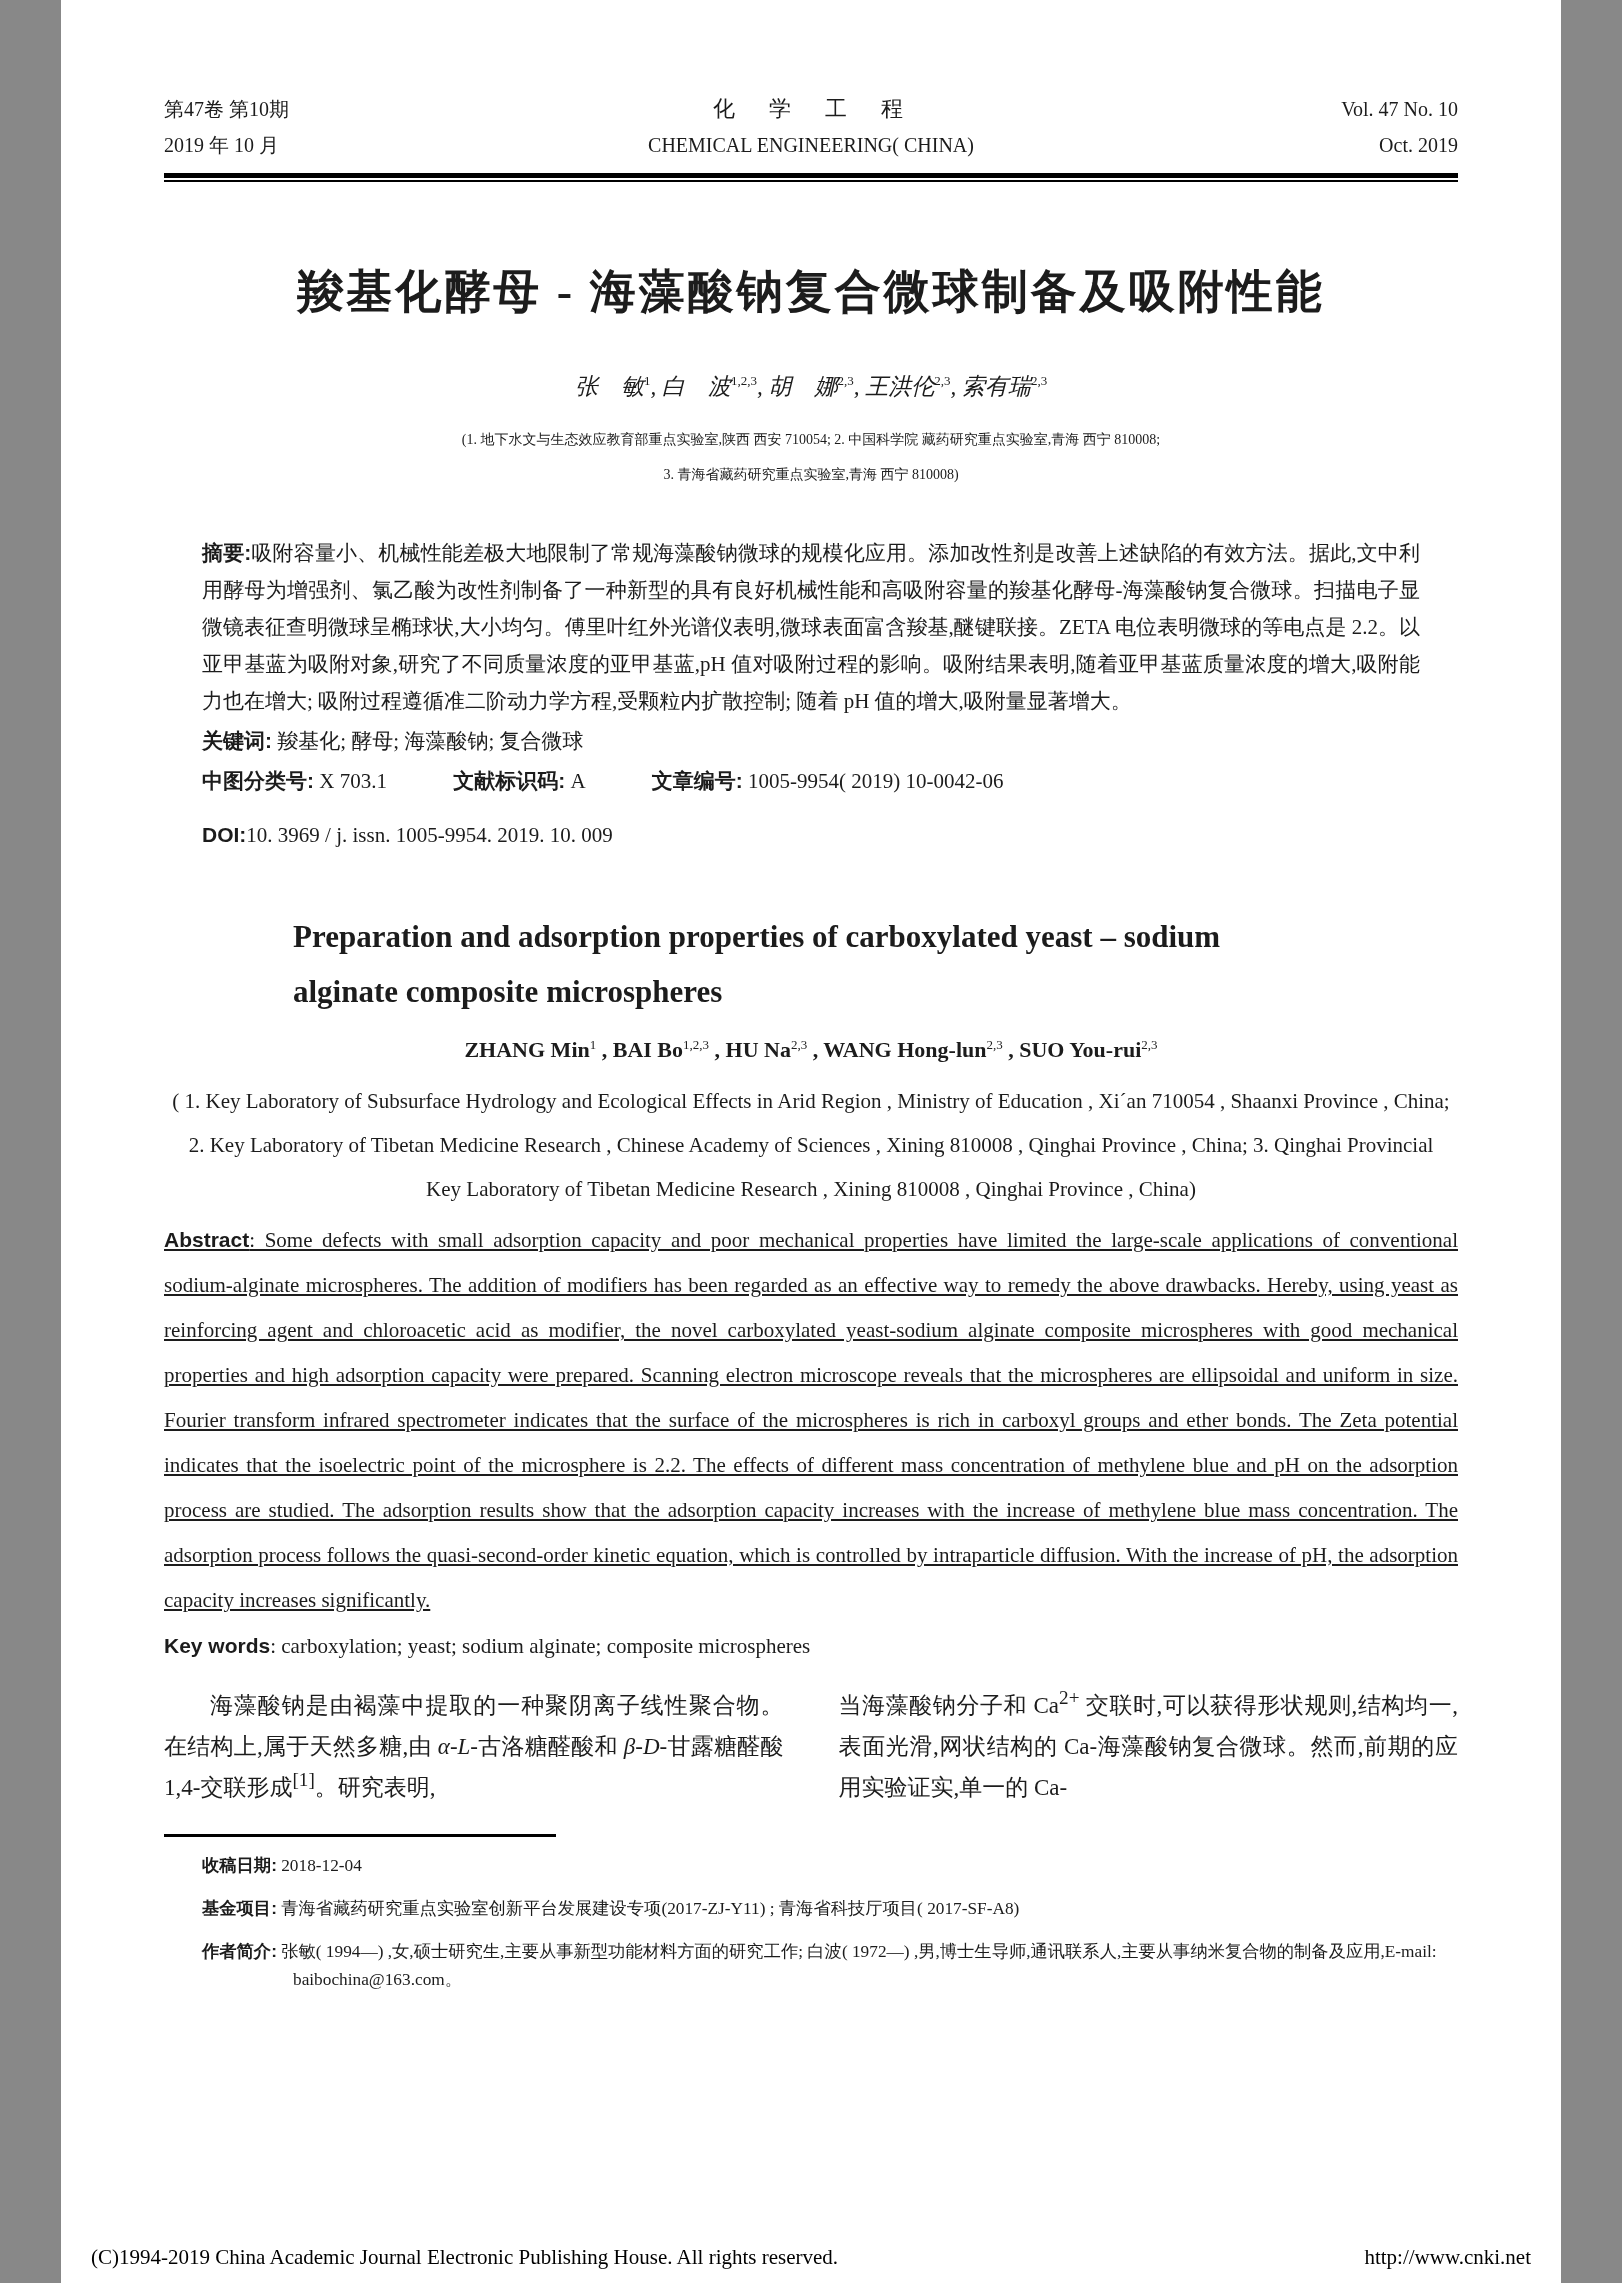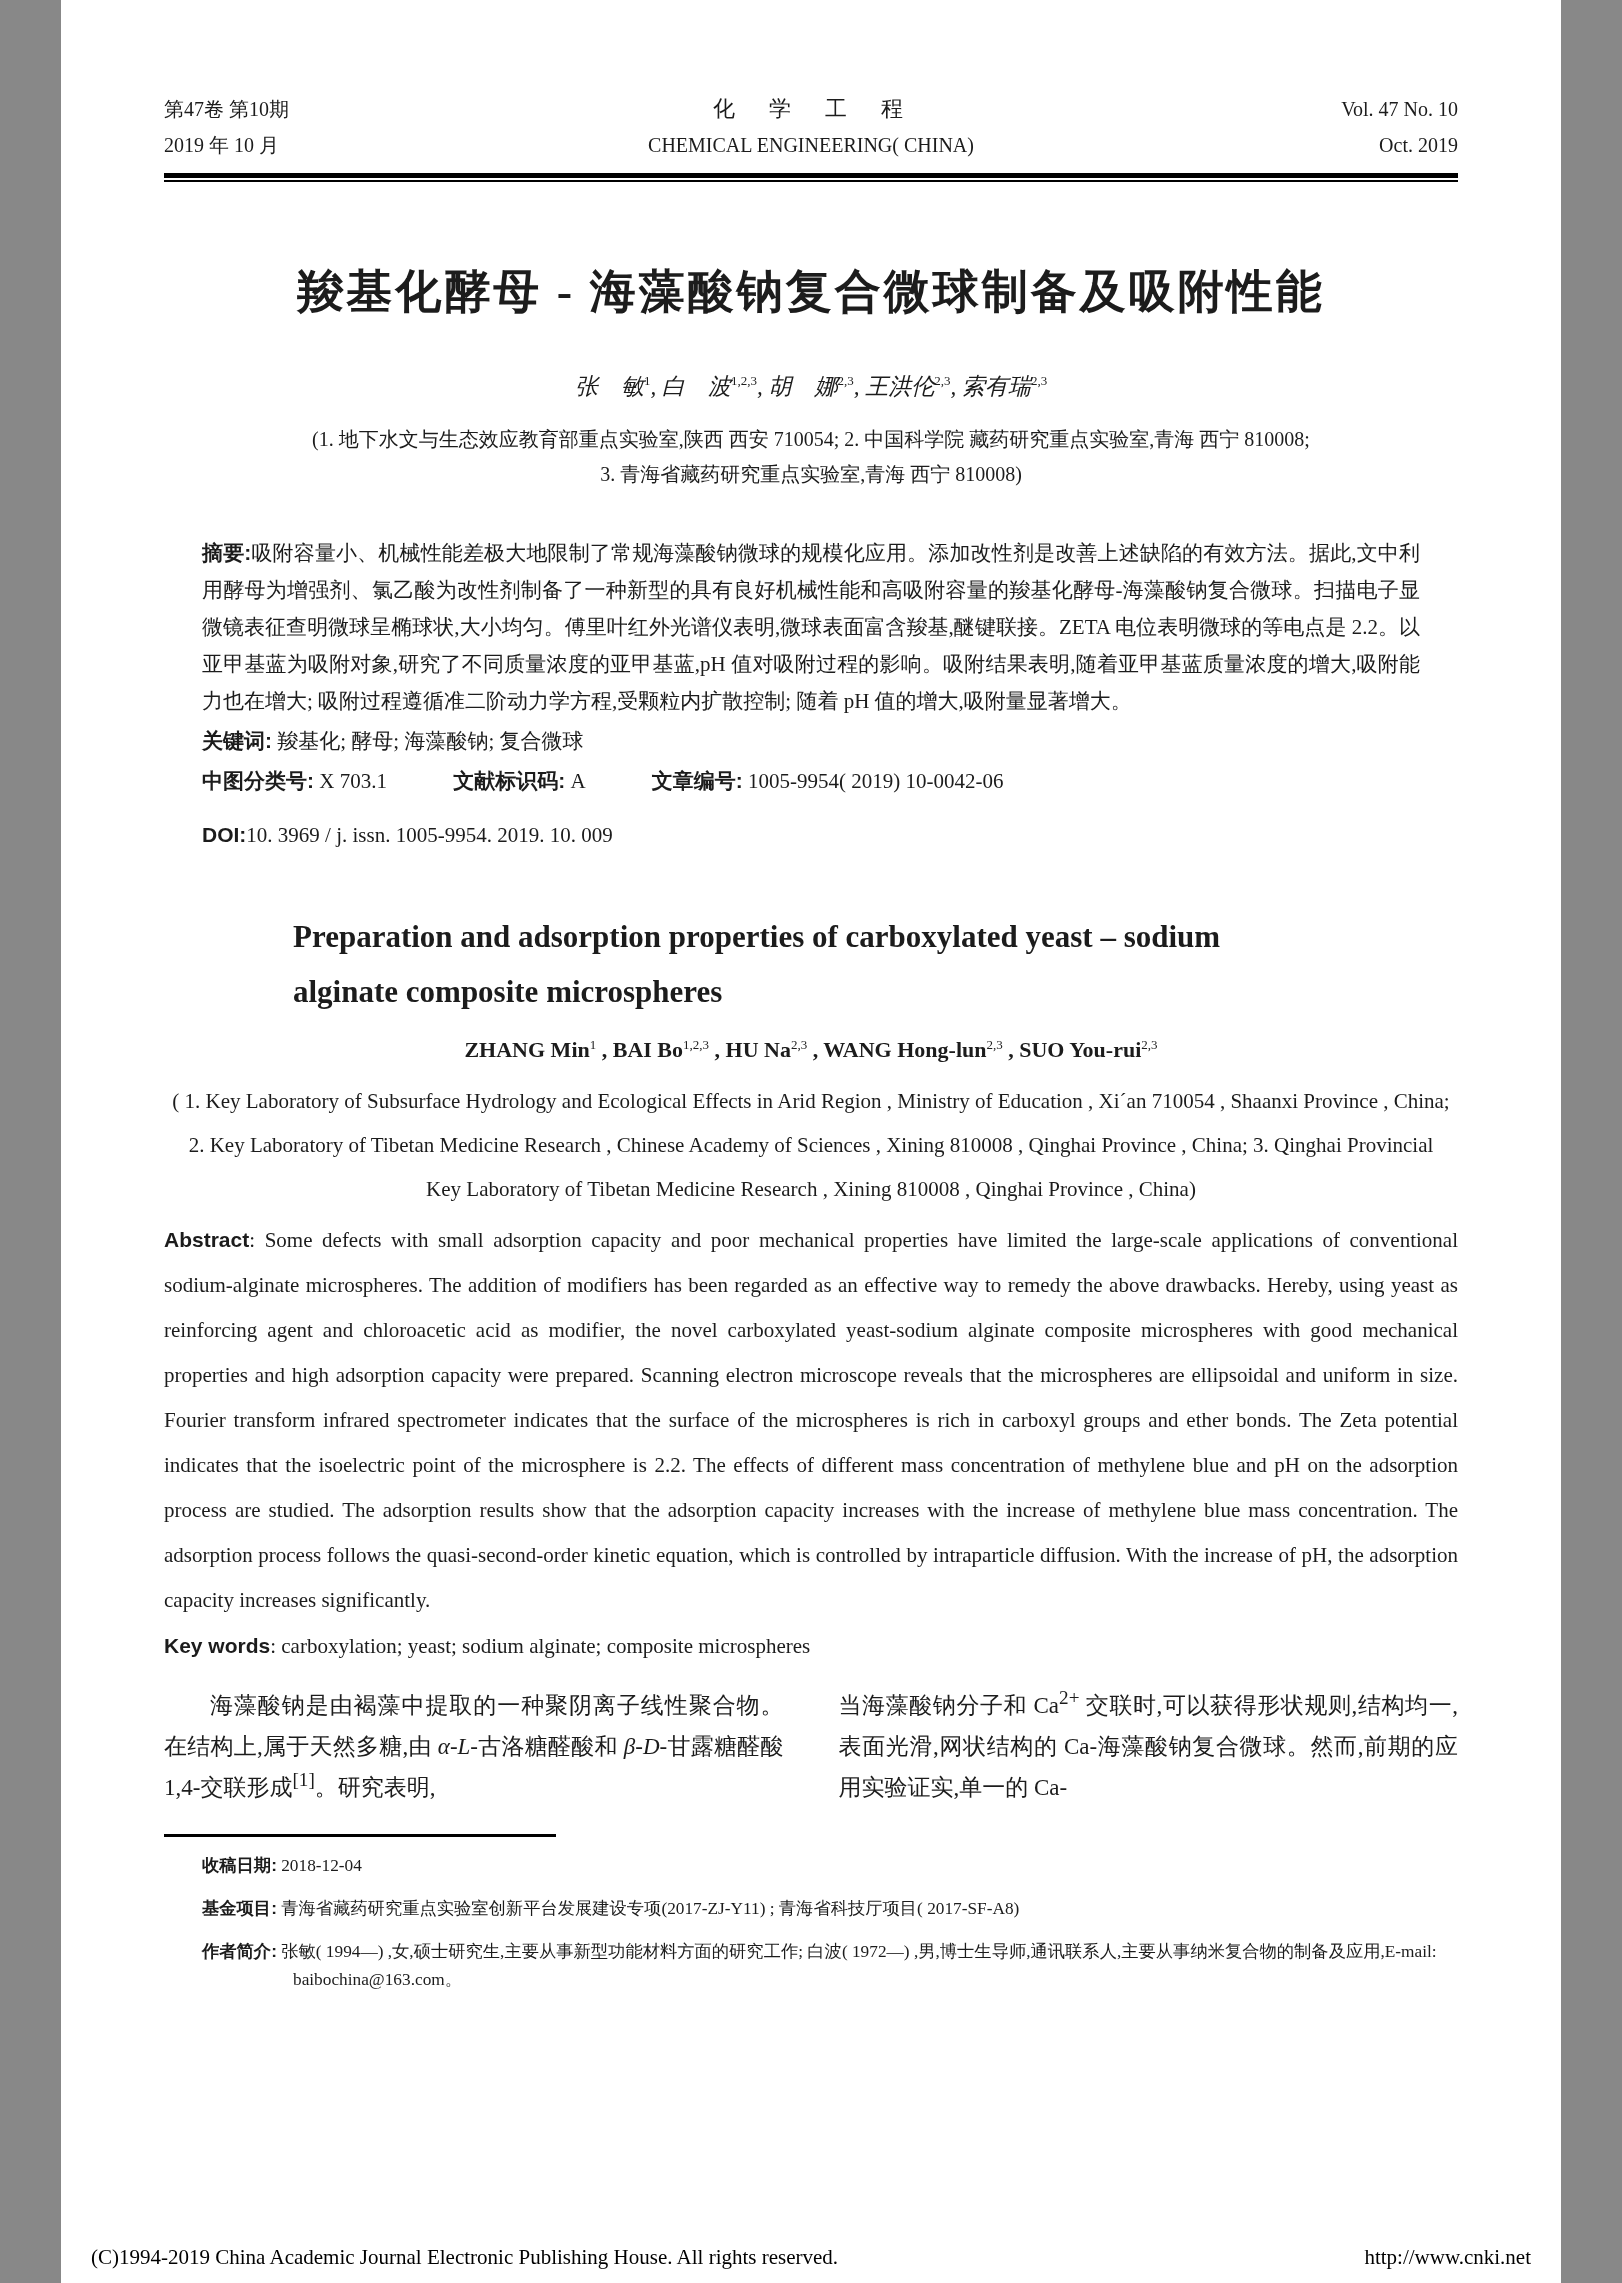--- a/index.html
+++ b/index.html
@@ -20,37 +20,37 @@
   .jheader .hl { width:297px; }
   .jheader .hc { flex:1; text-align:center; }
   .jheader .hr { width:297px; text-align:right; }
   .hc .cn { letter-spacing:6px; font-size:22px; }
   .rule-double { margin-top:10px; border-top:5px solid #000; border-bottom:2px solid #000; height:9px; }
 
   
   .title-cn { margin-top:79px; text-align:center; font-size:46px; font-weight:bold; letter-spacing:3px; }
   .authors-cn { margin-top:48px; text-align:center; font-size:23px; font-style:italic; }
   .authors-cn sup { font-size:13px; font-style:normal; }
-  .affil-cn { margin-top:20px; text-align:center; font-size:20px; line-height:35px; }
+  .affil-cn { margin-top:20px; text-align:center; font-size:14px; line-height:35px; }
 
   
   .meta { margin:42px 38px 0 38px; font-size:21px; line-height:37px; }
   .lbl { font-family:"Liberation Sans","DejaVu Sans",sans-serif; font-weight:bold; }
   .abstract-cn { text-align:justify; }
   .kw-cn { margin-top:2px; }
   .class-line { margin-top:2px; }
   .class-line .grp { margin-right:61px; }
   .doi-line { margin-top:16px; }
 
   
   .title-en { margin-top:55px; padding:0 129px; font-size:31px; font-weight:bold; line-height:55px; }
   .authors-en { margin-top:18px; text-align:center; font-size:22px; font-weight:bold; }
   .authors-en sup { font-size:13px; font-weight:normal; }
   .affil-en { margin-top:16px; padding:0 6px; text-align:center; font-size:21px; line-height:44px; }
-  .abstract-en { margin-top:6px; font-size:21px; line-height:45px; text-align:justify; }
+  .abstract-en { margin-top:6px; font-size:21px; line-height:45px; text-align:justify;text-decoration:underline; }
   .kw-en { font-size:21px; line-height:45px; }
 
   
   .body-cols { margin-top:16px; display:flex; gap:55px; font-size:23px; line-height:41px; text-align:justify; }
   .bcol { flex:1; }
   .indent { text-indent:2em; }
   .ital { font-style:italic; }
   sup { line-height:0; }
 
   

